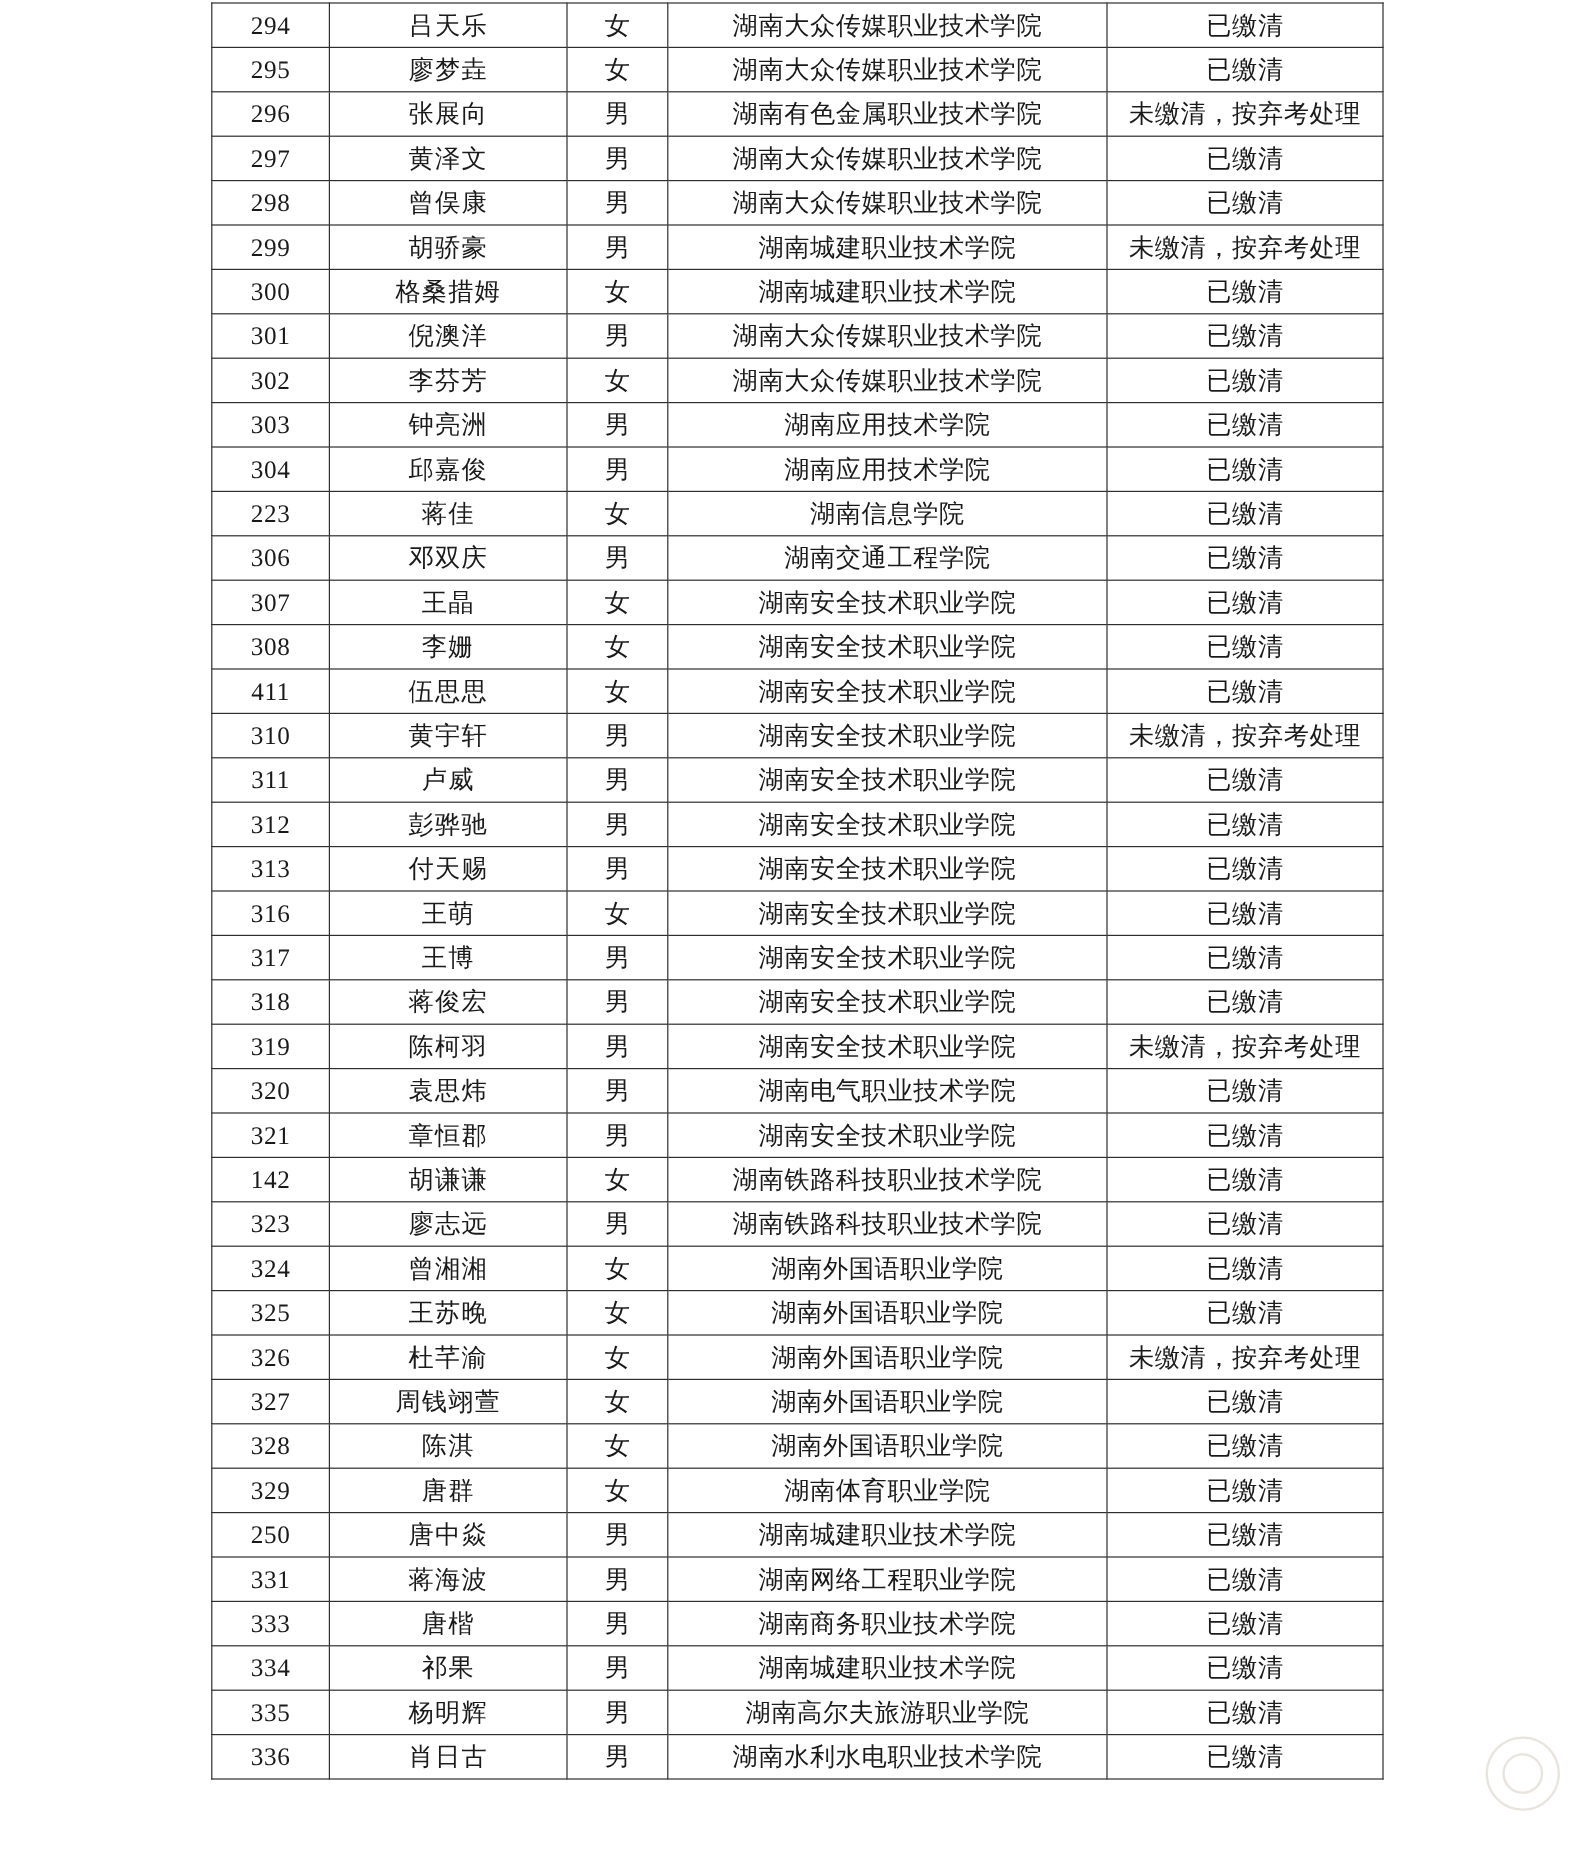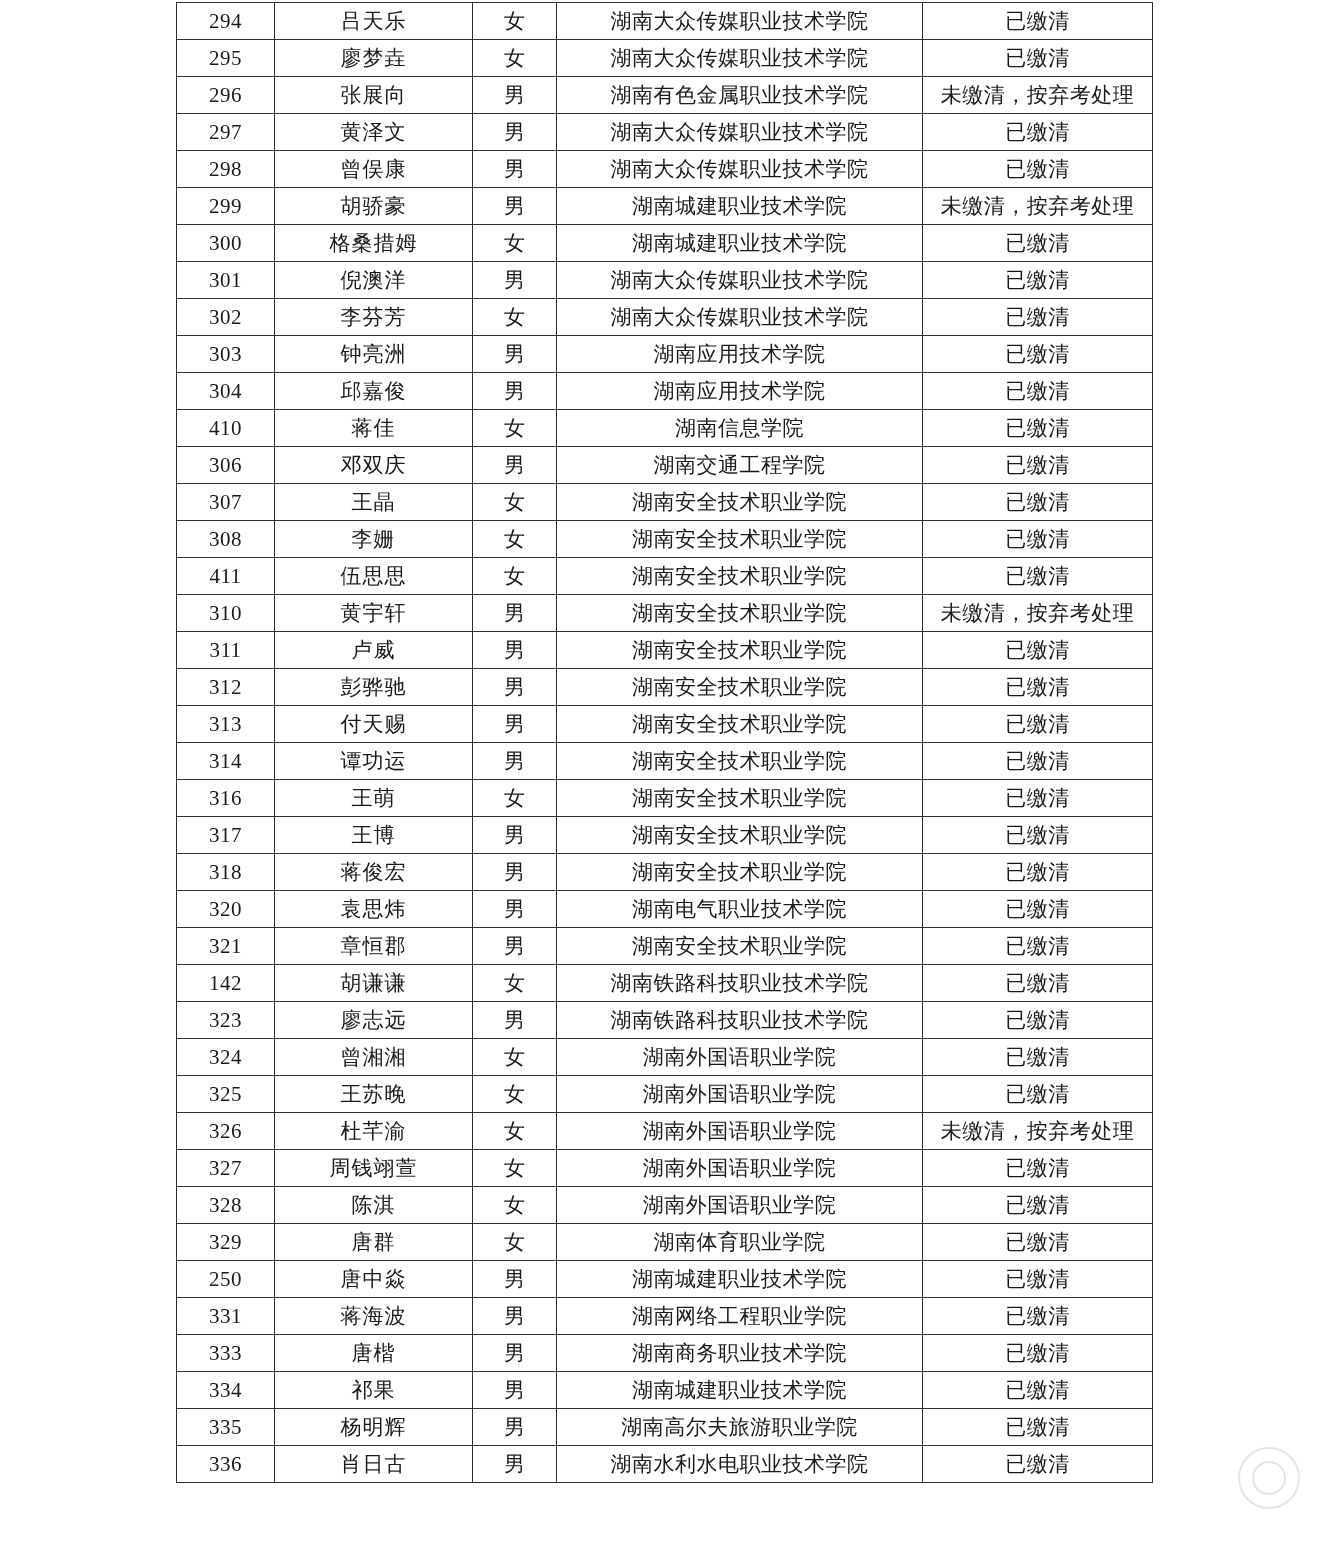--- a/index.html
+++ b/index.html
@@ -166,21 +166,21 @@
           <td class="cell-status">已缴清</td>
         </tr>
         <tr>
           <td class="cell-no">304</td>
           <td class="cell-name">邱嘉俊</td>
           <td class="cell-sex">男</td>
           <td class="cell-school">湖南应用技术学院</td>
           <td class="cell-status">已缴清</td>
         </tr>
         <tr>
-          <td class="cell-no">410</td>
+          <td class="cell-no">223</td>
           <td class="cell-name">蒋佳</td>
           <td class="cell-sex">女</td>
           <td class="cell-school">湖南信息学院</td>
           <td class="cell-status">已缴清</td>
         </tr>
         <tr>
           <td class="cell-no">306</td>
           <td class="cell-name">邓双庆</td>
           <td class="cell-sex">男</td>
           <td class="cell-school">湖南交通工程学院</td>
@@ -229,46 +229,46 @@
           <td class="cell-status">已缴清</td>
         </tr>
         <tr>
           <td class="cell-no">313</td>
           <td class="cell-name">付天赐</td>
           <td class="cell-sex">男</td>
           <td class="cell-school">湖南安全技术职业学院</td>
           <td class="cell-status">已缴清</td>
         </tr>
         <tr>
-          <td class="cell-no">314</td>
-          <td class="cell-name">谭功运</td>
-          <td class="cell-sex">男</td>
-          <td class="cell-school">湖南安全技术职业学院</td>
-          <td class="cell-status">已缴清</td>
-        </tr>
-        <tr>
           <td class="cell-no">316</td>
           <td class="cell-name">王萌</td>
           <td class="cell-sex">女</td>
           <td class="cell-school">湖南安全技术职业学院</td>
           <td class="cell-status">已缴清</td>
         </tr>
         <tr>
           <td class="cell-no">317</td>
           <td class="cell-name">王博</td>
           <td class="cell-sex">男</td>
           <td class="cell-school">湖南安全技术职业学院</td>
           <td class="cell-status">已缴清</td>
         </tr>
         <tr>
           <td class="cell-no">318</td>
           <td class="cell-name">蒋俊宏</td>
           <td class="cell-sex">男</td>
           <td class="cell-school">湖南安全技术职业学院</td>
           <td class="cell-status">已缴清</td>
+        </tr>
+        <tr>
+          <td class="cell-no">319</td>
+          <td class="cell-name">陈柯羽</td>
+          <td class="cell-sex">男</td>
+          <td class="cell-school">湖南安全技术职业学院</td>
+          <td class="cell-status">未缴清，按弃考处理</td>
         </tr>
         <tr>
           <td class="cell-no">320</td>
           <td class="cell-name">袁思炜</td>
           <td class="cell-sex">男</td>
           <td class="cell-school">湖南电气职业技术学院</td>
           <td class="cell-status">已缴清</td>
         </tr>
         <tr>
           <td class="cell-no">321</td>

